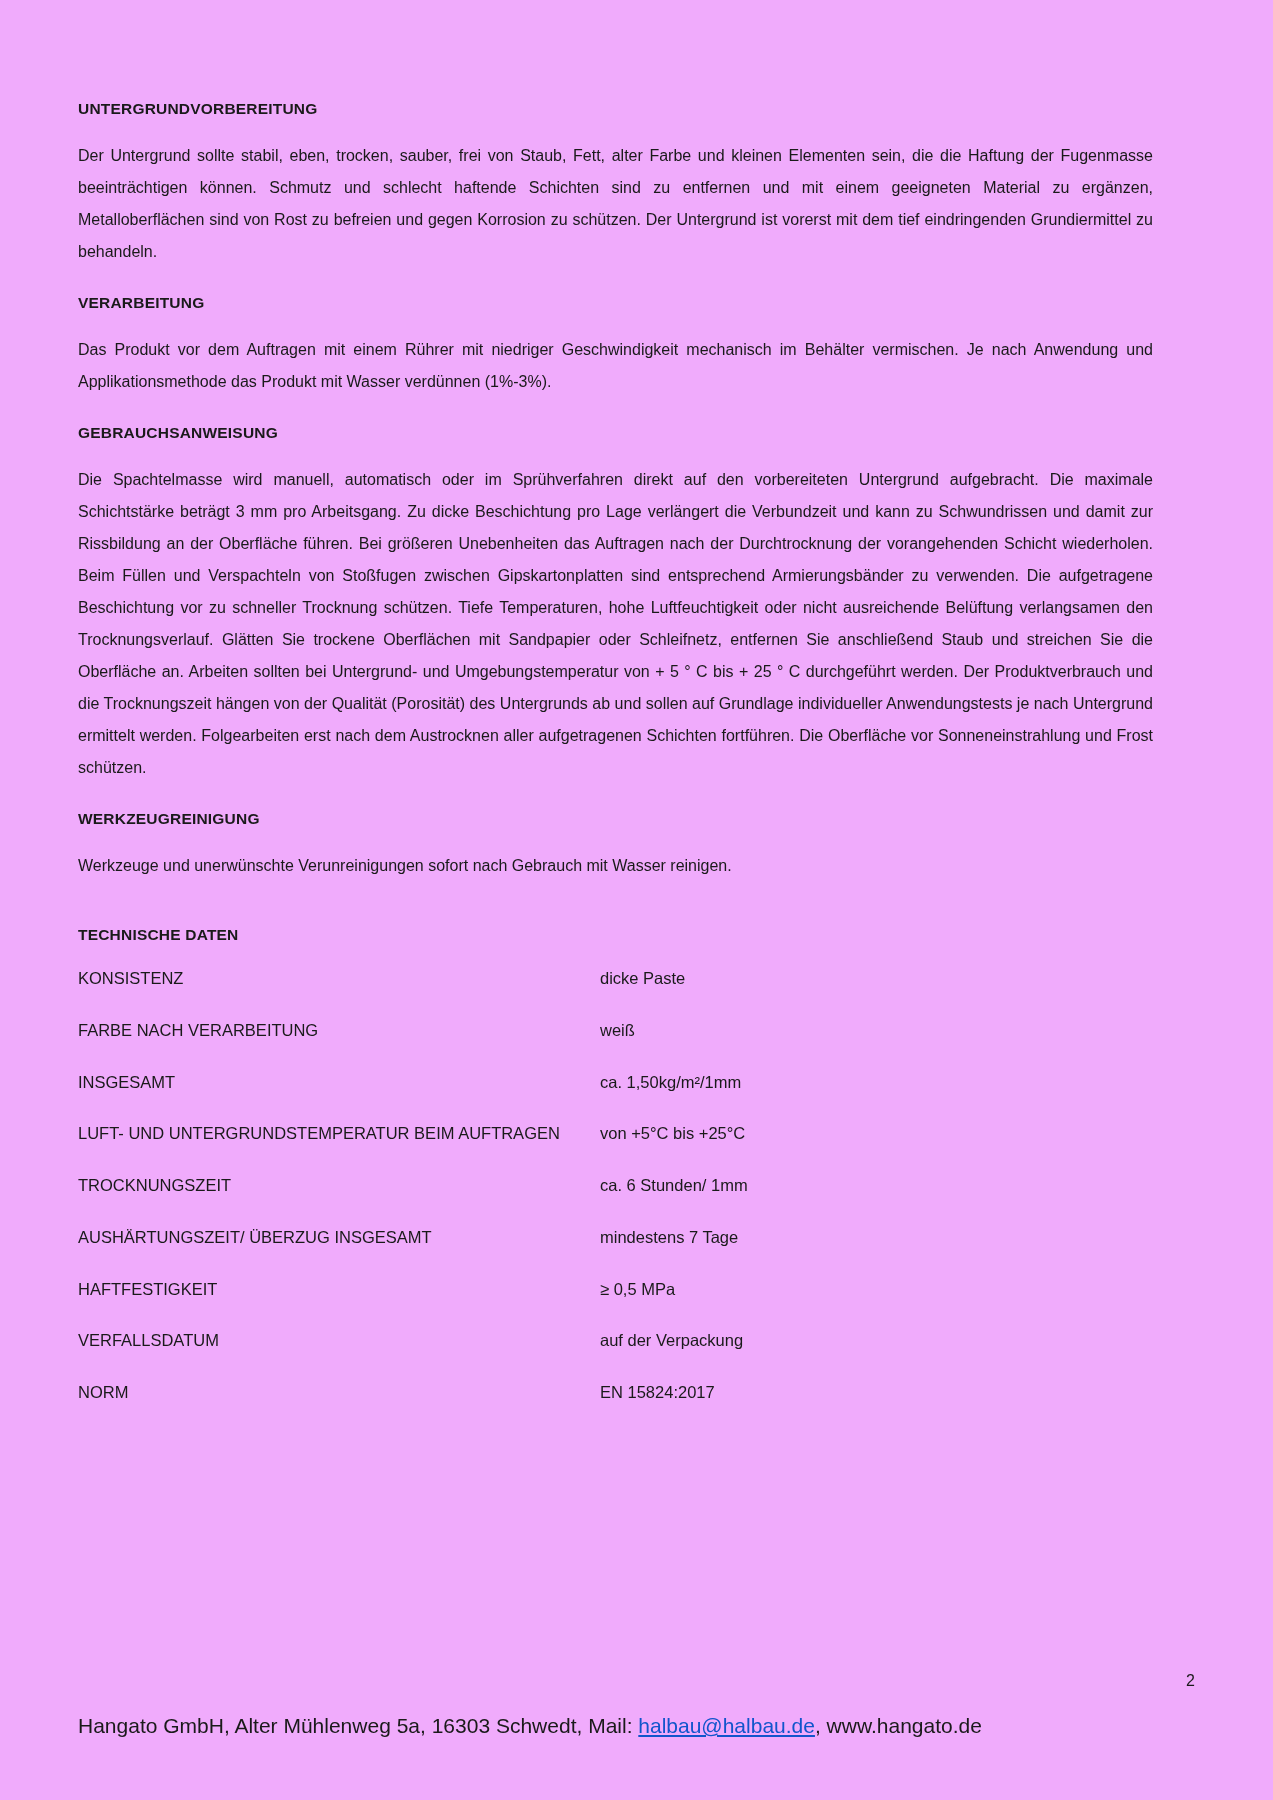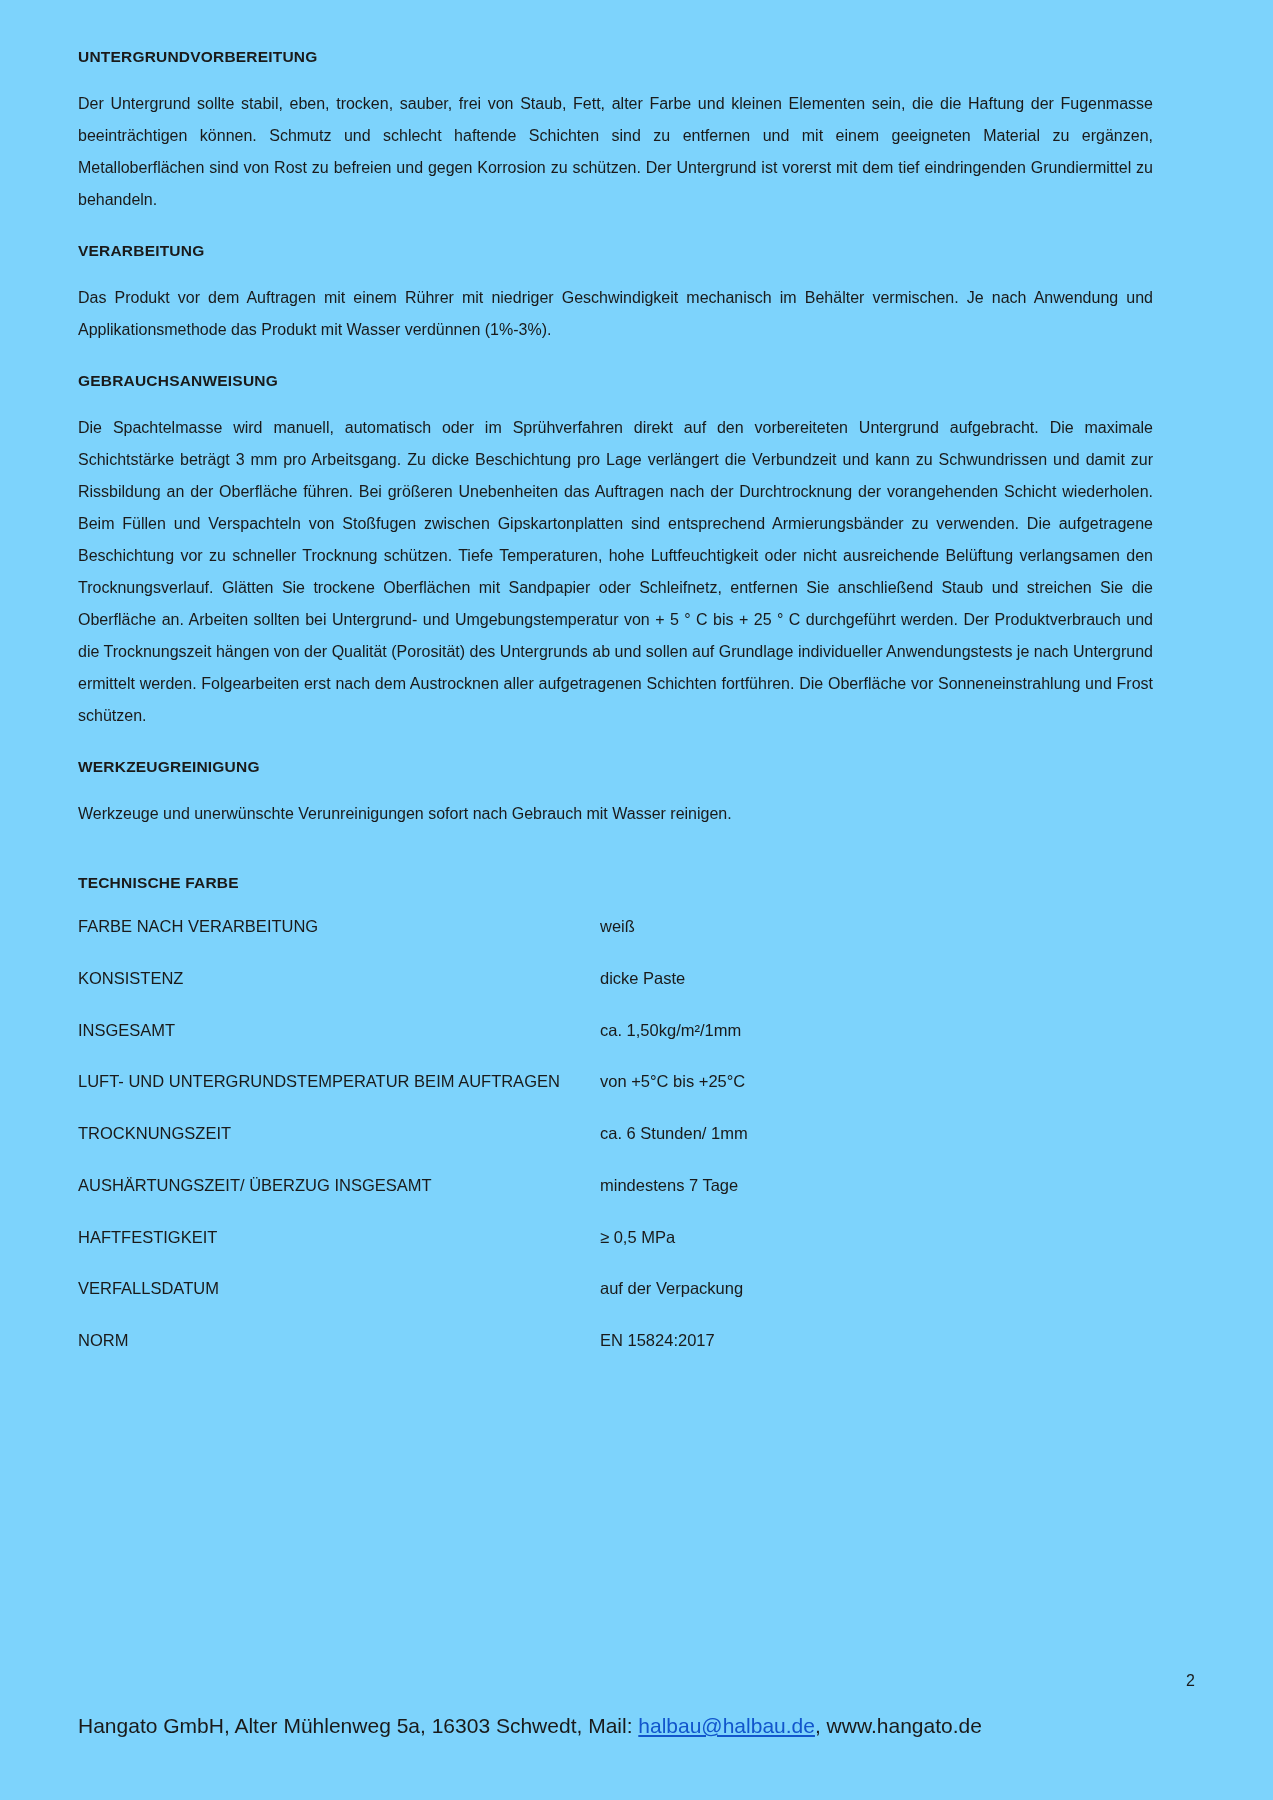--- a/index.html
+++ b/index.html
@@ -8,23 +8,23 @@
     background: #ffffff;
   }
   body {
     font-family: "Liberation Sans", sans-serif;
     color: #000000;
   }
   .page {
     position: relative;
     width: 1273px;
     height: 1800px;
-    background: #7dd3fc;
+    background: #f0abfc;
     box-sizing: border-box;
-    padding: 48px 120px 0 78px;
+    padding: 100px 120px 0 78px;
     overflow: hidden;
   }
   .section-heading {
     font-size: 15.5px;
     font-weight: bold;
     letter-spacing: 0.2px;
     margin: 0 0 22px 0;
     color: #1a1a1a;
   }
   .para {
@@ -91,31 +91,31 @@
 
   <h2 class="section-heading">VERARBEITUNG</h2>
   <p class="para">Das Produkt vor dem Auftragen mit einem Rührer mit niedriger Geschwindigkeit mechanisch im Behälter vermischen. Je nach Anwendung und Applikationsmethode das Produkt mit Wasser verdünnen (1%-3%).</p>
 
   <h2 class="section-heading">GEBRAUCHSANWEISUNG</h2>
   <p class="para">Die Spachtelmasse wird manuell, automatisch oder im Sprühverfahren direkt auf den vorbereiteten Untergrund aufgebracht. Die maximale Schichtstärke beträgt 3 mm pro Arbeitsgang. Zu dicke Beschichtung pro Lage verlängert die Verbundzeit und kann zu Schwundrissen und damit zur Rissbildung an der Oberfläche führen. Bei größeren Unebenheiten das Auftragen nach der Durchtrocknung der vorangehenden Schicht wiederholen. Beim Füllen und Verspachteln von Stoßfugen zwischen Gipskartonplatten sind entsprechend Armierungsbänder zu verwenden. Die aufgetragene Beschichtung vor zu schneller Trocknung schützen. Tiefe Temperaturen, hohe Luftfeuchtigkeit oder nicht ausreichende Belüftung verlangsamen den Trocknungsverlauf. Glätten Sie trockene Oberflächen mit Sandpapier oder Schleifnetz, entfernen Sie anschließend Staub und streichen Sie die Oberfläche an. Arbeiten sollten bei Untergrund- und Umgebungstemperatur von + 5 ° C bis + 25 ° C durchgeführt werden. Der Produktverbrauch und die Trocknungszeit hängen von der Qualität (Porosität) des Untergrunds ab und sollen auf Grundlage individueller Anwendungstests je nach Untergrund ermittelt werden. Folgearbeiten erst nach dem Austrocknen aller aufgetragenen Schichten fortführen. Die Oberfläche vor Sonneneinstrahlung und Frost schützen.</p>
 
   <h2 class="section-heading">WERKZEUGREINIGUNG</h2>
   <p class="para last-of-block">Werkzeuge und unerwünschte Verunreinigungen sofort nach Gebrauch mit Wasser reinigen.</p>
 
-  <h2 class="section-heading gap-before">TECHNISCHE FARBE</h2>
+  <h2 class="section-heading gap-before">TECHNISCHE DATEN</h2>
 
   <table class="tech-table">
     <tbody>
       <tr>
+        <td class="label">KONSISTENZ</td>
+        <td class="value">dicke Paste</td>
+      </tr>
+      <tr>
         <td class="label">FARBE NACH VERARBEITUNG</td>
         <td class="value">weiß</td>
-      </tr>
-      <tr>
-        <td class="label">KONSISTENZ</td>
-        <td class="value">dicke Paste</td>
       </tr>
       <tr>
         <td class="label">INSGESAMT</td>
         <td class="value">ca. 1,50kg/m²/1mm</td>
       </tr>
       <tr>
         <td class="label">LUFT- UND UNTERGRUNDSTEMPERATUR BEIM AUFTRAGEN</td>
         <td class="value">von +5°C bis +25°C</td>
       </tr>
       <tr>

